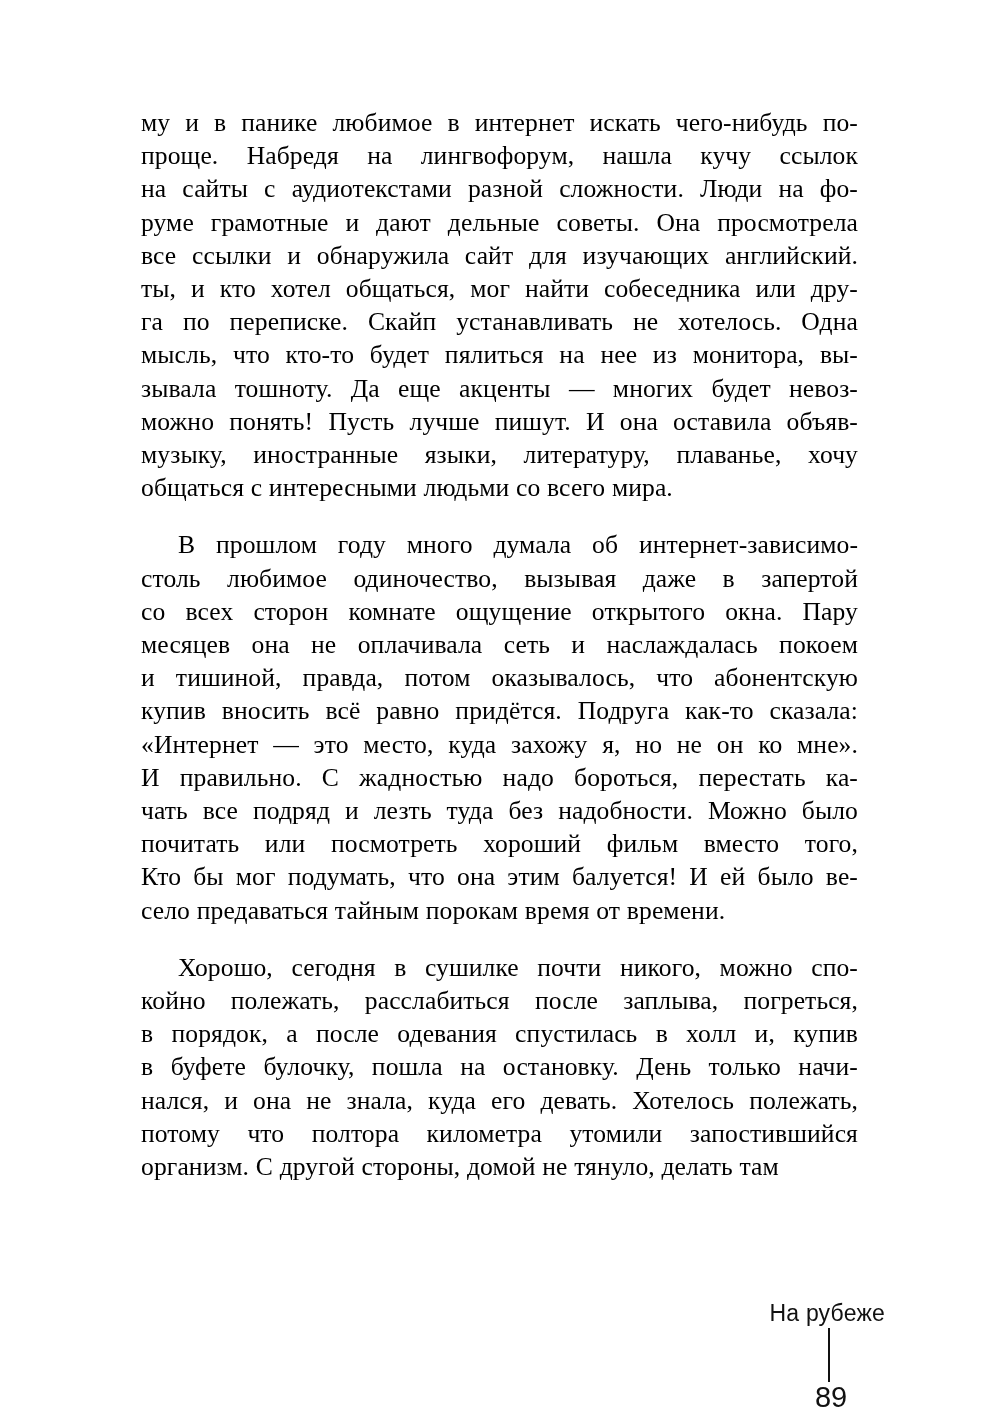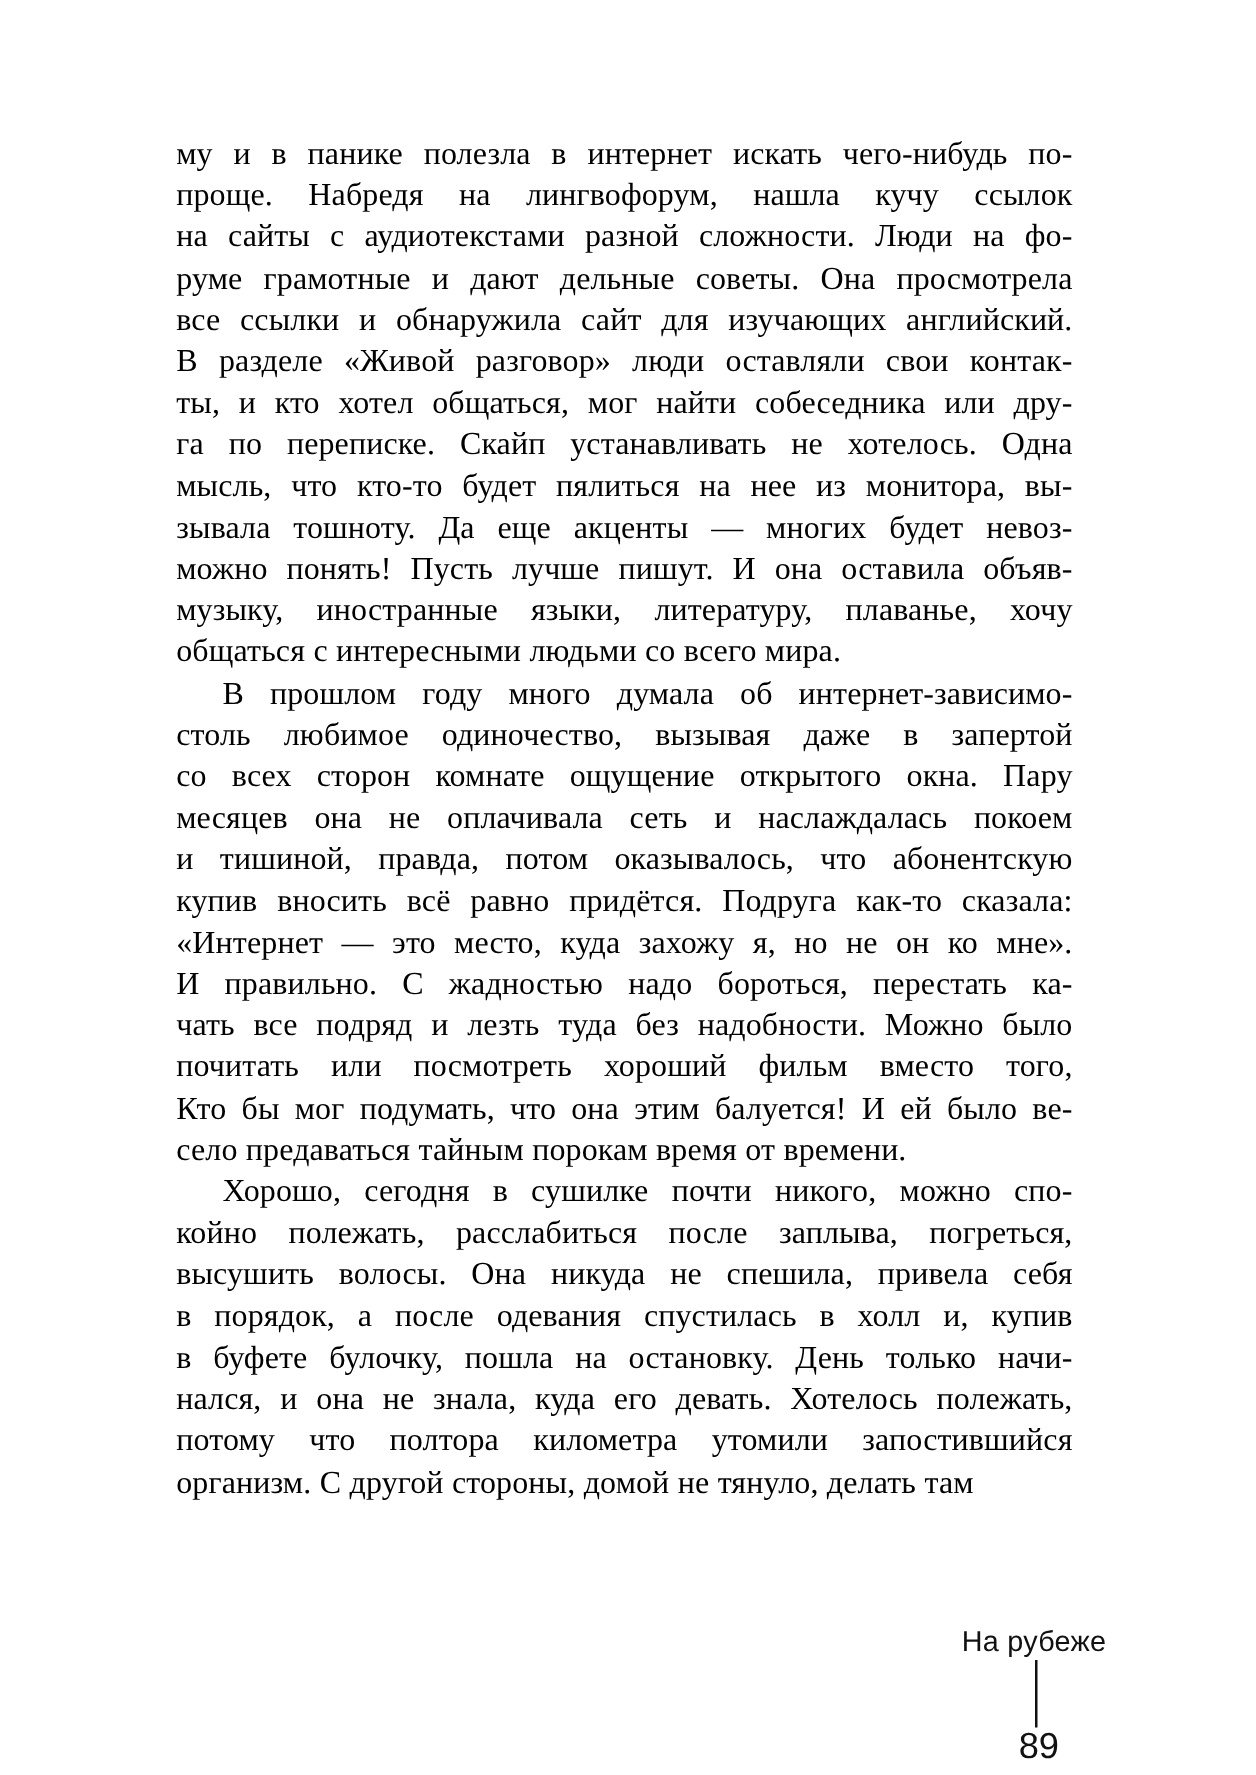--- a/index.html
+++ b/index.html
@@ -51,20 +51,21 @@
     text-align: justify;
     text-align-last: justify;
     white-space: nowrap;
   }
   .line.last,
   .line.flush {
     text-align-last: left;
   }
   .line.indent {
     text-indent: 37px;
+    margin-top: 24px;
   }
 
   
   .footer {
     position: absolute;
     left: 141px;
     top: 1298px;
     width: 744px;
     height: 46px;
     font-family: "Liberation Sans", "DejaVu Sans", sans-serif;
@@ -101,26 +102,25 @@
   }
 </style>
 </head>
 <body>
 
 <div class="page">
 
   <div class="text-block">
 
     <p class="para">
-      <span class="line">му и в панике полезла в интернет искать чего-нибудь по-</span>
+      <span class="line">му и в панике любимое в интернет искать чего-нибудь по-</span>
       <span class="line">проще. Набредя на лингвофорум, нашла кучу ссылок</span>
       <span class="line">на сайты с аудиотекстами разной сложности. Люди на фо-</span>
       <span class="line">руме грамотные и дают дельные советы. Она просмотрела</span>
       <span class="line">все ссылки и обнаружила сайт для изучающих английский.</span>
-      <span class="line">В разделе «Живой разговор» люди оставляли свои контак-</span>
       <span class="line">ты, и кто хотел общаться, мог найти собеседника или дру-</span>
       <span class="line">га по переписке. Скайп устанавливать не хотелось. Одна</span>
       <span class="line">мысль, что кто-то будет пялиться на нее из монитора, вы-</span>
       <span class="line">зывала тошноту. Да еще акценты — многих будет невоз-</span>
       <span class="line">можно понять! Пусть лучше пишут. И она оставила объяв-</span>
       <span class="line">музыку, иностранные языки, литературу, плаванье, хочу</span>
       <span class="line last">общаться с интересными людьми со всего мира.</span>
     </p>
 
     <p class="para">
@@ -134,21 +134,20 @@
       <span class="line">И правильно. С жадностью надо бороться, перестать ка-</span>
       <span class="line">чать все подряд и лезть туда без надобности. Можно было</span>
       <span class="line">почитать или посмотреть хороший фильм вместо того,</span>
       <span class="line">Кто бы мог подумать, что она этим балуется! И ей было ве-</span>
       <span class="line last">село предаваться тайным порокам время от времени.</span>
     </p>
 
     <p class="para">
       <span class="line indent">Хорошо, сегодня в сушилке почти никого, можно спо-</span>
       <span class="line">койно полежать, расслабиться после заплыва, погреться,</span>
-      <span class="line">высушить волосы. Она никуда не спешила, привела себя</span>
       <span class="line">в порядок, а после одевания спустилась в холл и, купив</span>
       <span class="line">в буфете булочку, пошла на остановку. День только начи-</span>
       <span class="line">нался, и она не знала, куда его девать. Хотелось полежать,</span>
       <span class="line">потому что полтора километра утомили запостившийся</span>
       <span class="line flush">организм. С другой стороны, домой не тянуло, делать там</span>
     </p>
 
   </div>
 
   <div class="footer">

